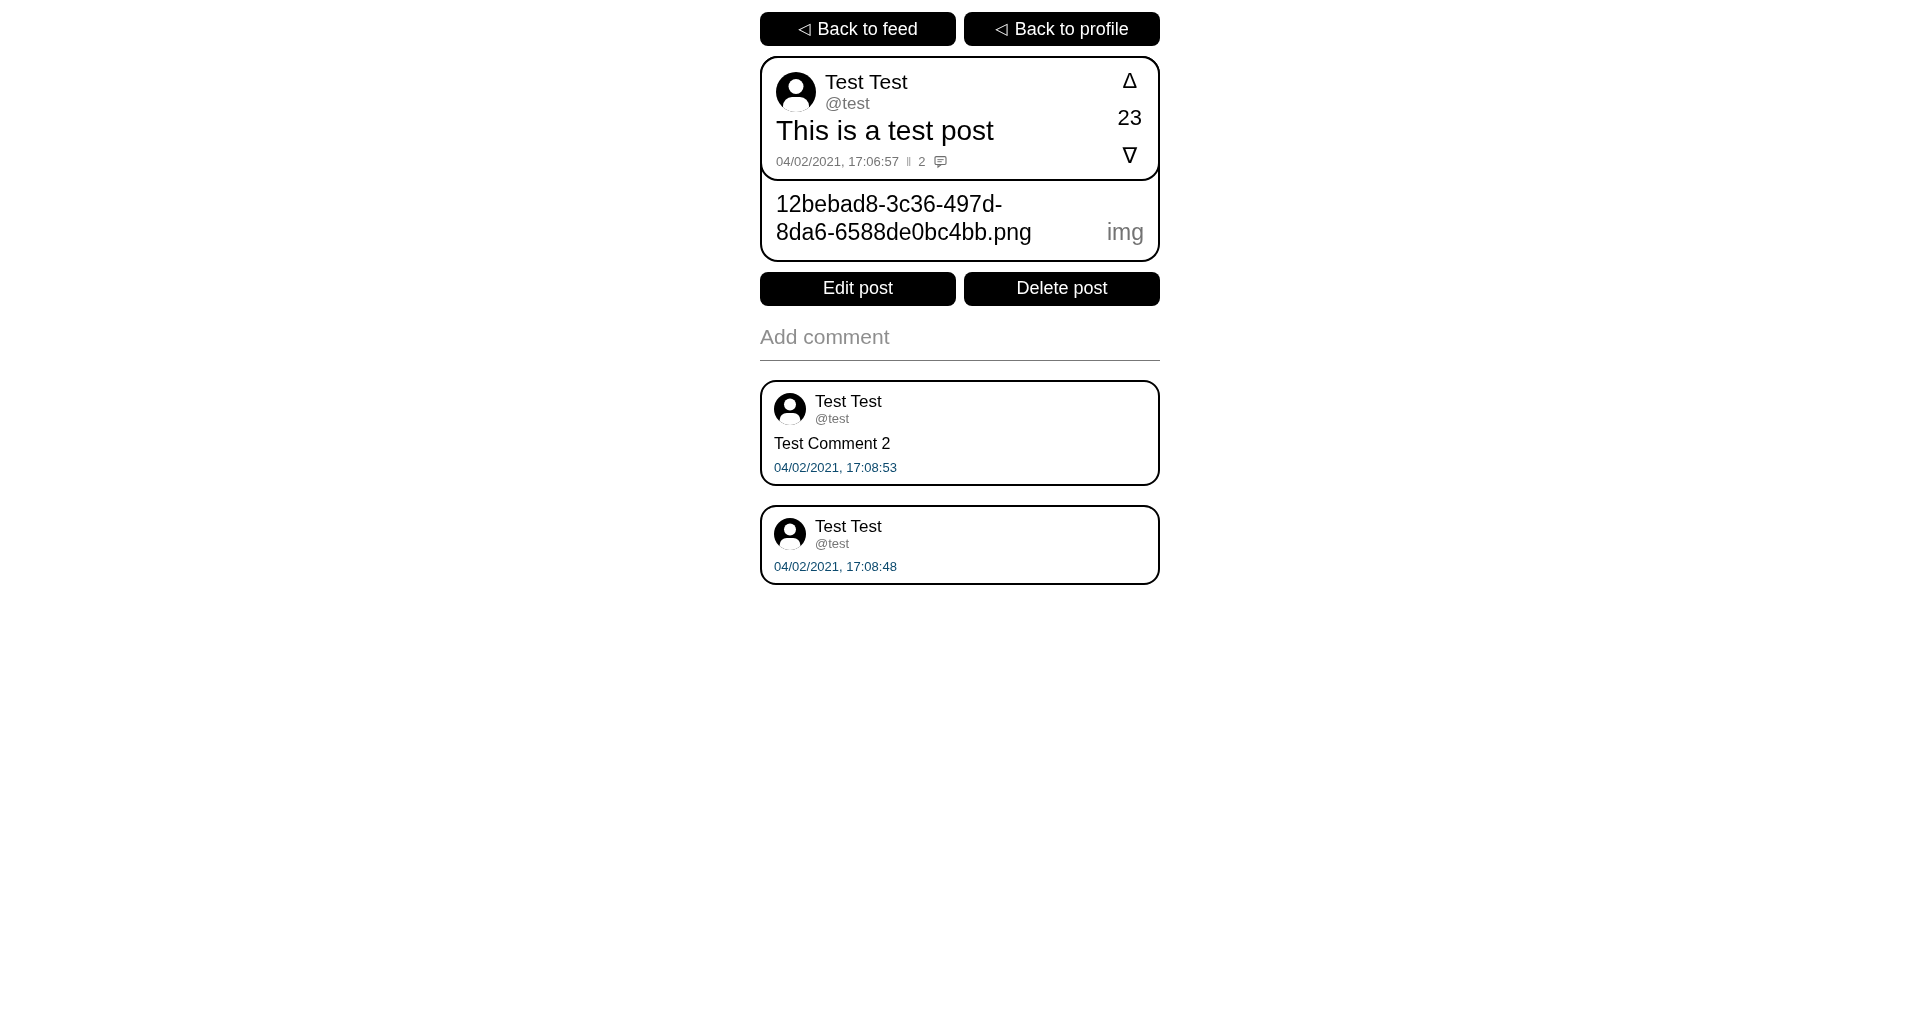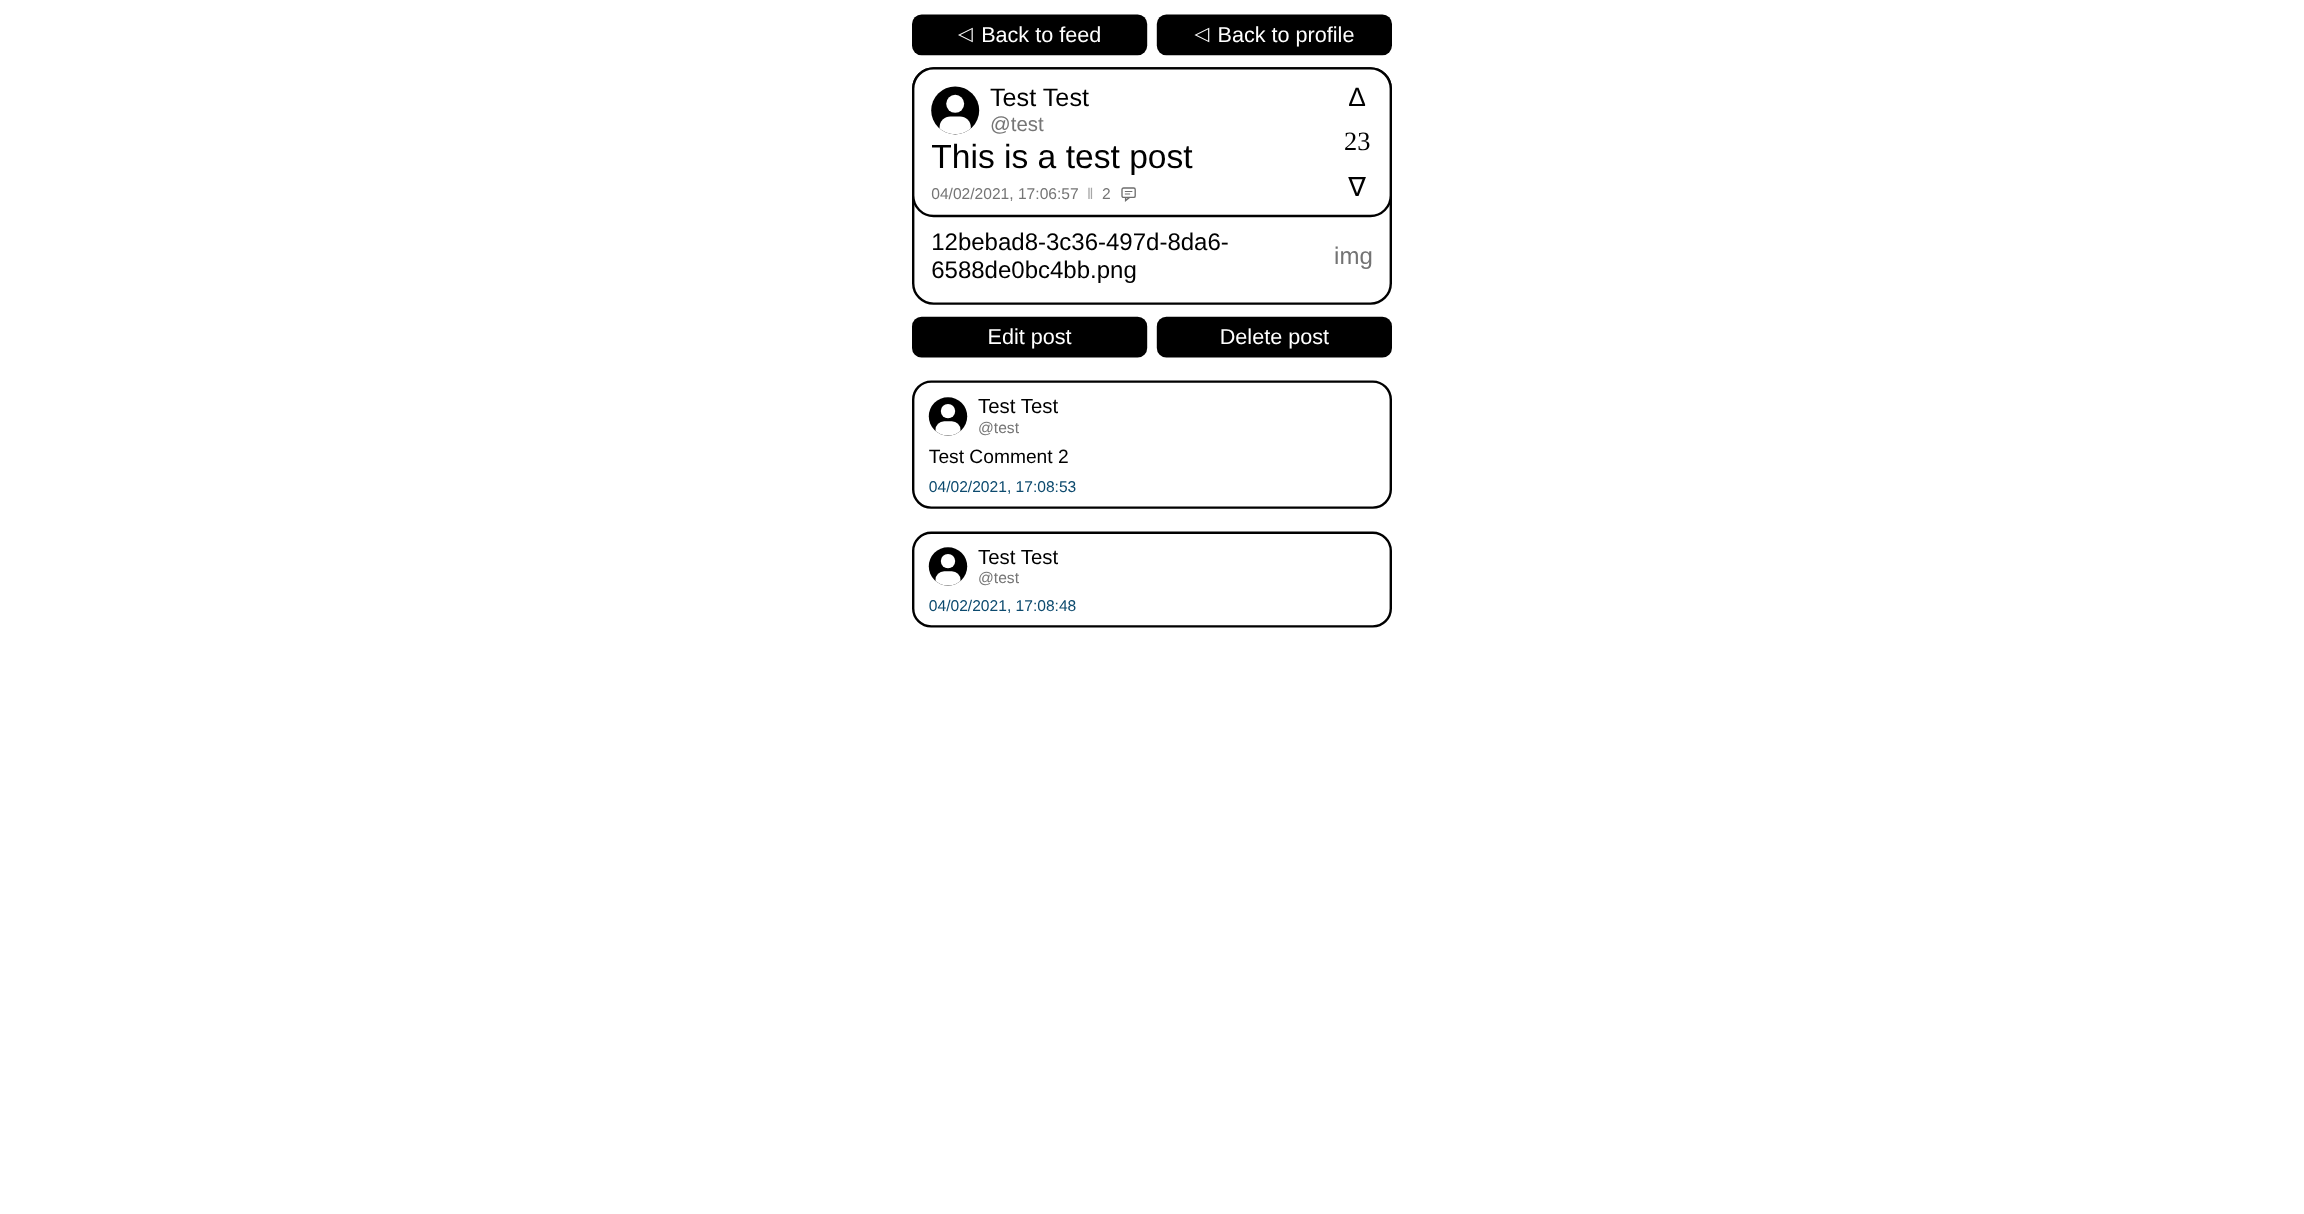--- a/index.html
+++ b/index.html
@@ -44,25 +44,25 @@
   }
   .meta-sep { color: #a6a6a6; font-size: 13px; }
   .bubble-icon { display: inline-block; width: 15px; height: 15px; }
 
   .vote-col {
     position: absolute; top: 12px; bottom: 12px; right: 16px;
     display: flex; flex-direction: column; justify-content: space-between;
     align-items: center; font-size: 22px;
   }
   .vote-arrow { cursor: pointer; line-height: 1; }
-  .vote-score { line-height: 1; font-family: Liberation Serif, serif; }
+  .vote-score { line-height: 1; }
 
   .attach-row {
-    display: flex; justify-content: space-between; align-items: center;
-    padding: 11px 14px 14px; font-size: 20px; line-height: 1.22; cursor: pointer; border-radius: 28px;
+    display: flex; justify-content: space-between; align-items: flex-end;
+    padding: 11px 14px 14px; font-size: 23px; line-height: 1.22; cursor: pointer; border-radius: 28px;
   }
   .attach-name { width: 272px; word-wrap: break-word; }
   .attach-type { color: #737373; }
 
   
   .comment-input {
     display: block; width: 100%; border: none; outline: none;
     border-bottom: 1px solid #777; font-size: 21px; color: #000;
     padding: 3px 0 11px; margin-top: 16px; background: transparent;
     font-family: "Liberation Sans", sans-serif;
@@ -140,20 +140,21 @@
 
   <div class="btn-row">
     <button class="pill-btn">
       <span>Edit post</span>
     </button>
     <button class="pill-btn">
       <span>Delete post</span>
     </button>
   </div>
 
+  <input class="comment-input" type="text" placeholder="Add comment" style="">
 
   <div class="comment-card">
     <div class="user-row">
       <span class="avatar avatar-sm">
         <svg viewBox="0 0 40 40">
           <circle cx="20" cy="14.5" r="7.5" fill="#fff"></circle>
           <rect x="7" y="25" width="26" height="20" rx="9" fill="#fff"></rect>
         </svg>
       </span>
       <span>

